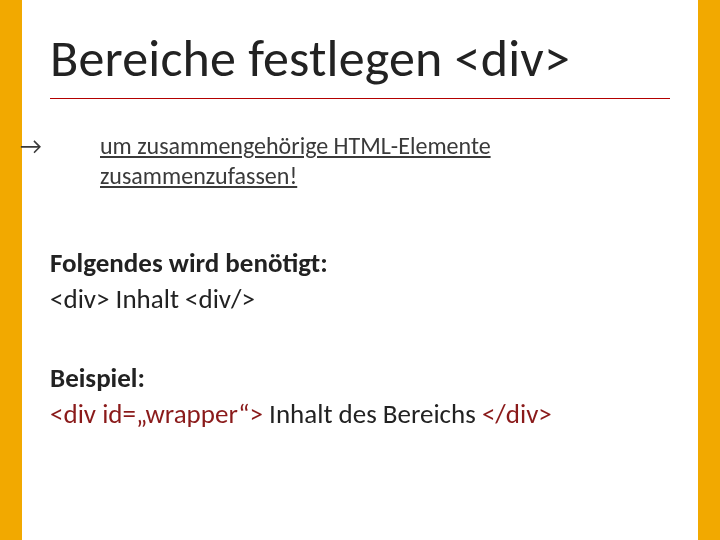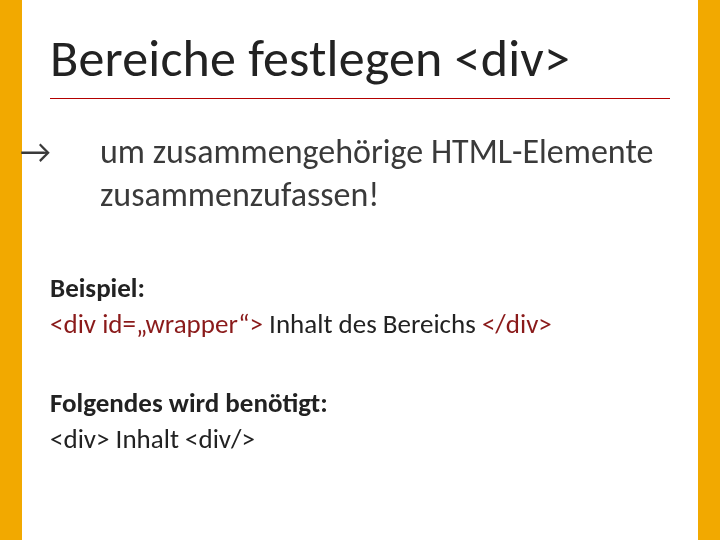--- a/index.html
+++ b/index.html
@@ -34,26 +34,27 @@
     margin-bottom: 6px;
     letter-spacing: 0.2px;
   }
   .rule {
     border: none;
     border-top: 1.5px solid #b30000;
     margin-top: 8px;
     margin-bottom: 32px;
   }
   .lead {
-    font-size: 34px;
+    font-size: 24px;
     color: #3a3a3a;
     line-height: 1.25;
     margin-bottom: 54px;
     padding-left: 50px;
     text-indent: -40px;
+    text-decoration: underline;
   }
   .arrow {
     display: inline-block;
     width: 40px;
     text-align: left;
   }
   .block {
     font-size: 27px;
     color: #222;
     line-height: 1.35;
@@ -71,24 +72,24 @@
 <div class="slide">
 
   <h1 class="title">Bereiche festlegen &lt;div&gt;</h1>
   <hr class="rule">
 
   <p class="lead">
     <span class="arrow">→</span><span>um zusammengehörige HTML-Elemente zusammenzufassen!</span>
   </p>
 
   <div class="block">
+    <div class="label">Folgendes wird benötigt:</div>
+    <div>&lt;div&gt; Inhalt &lt;div/&gt;</div>
+  </div>
+
+  <div class="block">
     <div class="label">Beispiel:</div>
     <div>
       <span class="code-dark">&lt;div id=„wrapper“&gt;</span><span> Inhalt des Bereichs </span><span class="code-dark">&lt;/div&gt;</span>
     </div>
   </div>
 
-  <div class="block">
-    <div class="label">Folgendes wird benötigt:</div>
-    <div>&lt;div&gt; Inhalt &lt;div/&gt;</div>
-  </div>
-
 </div>
 
 </body></html>

